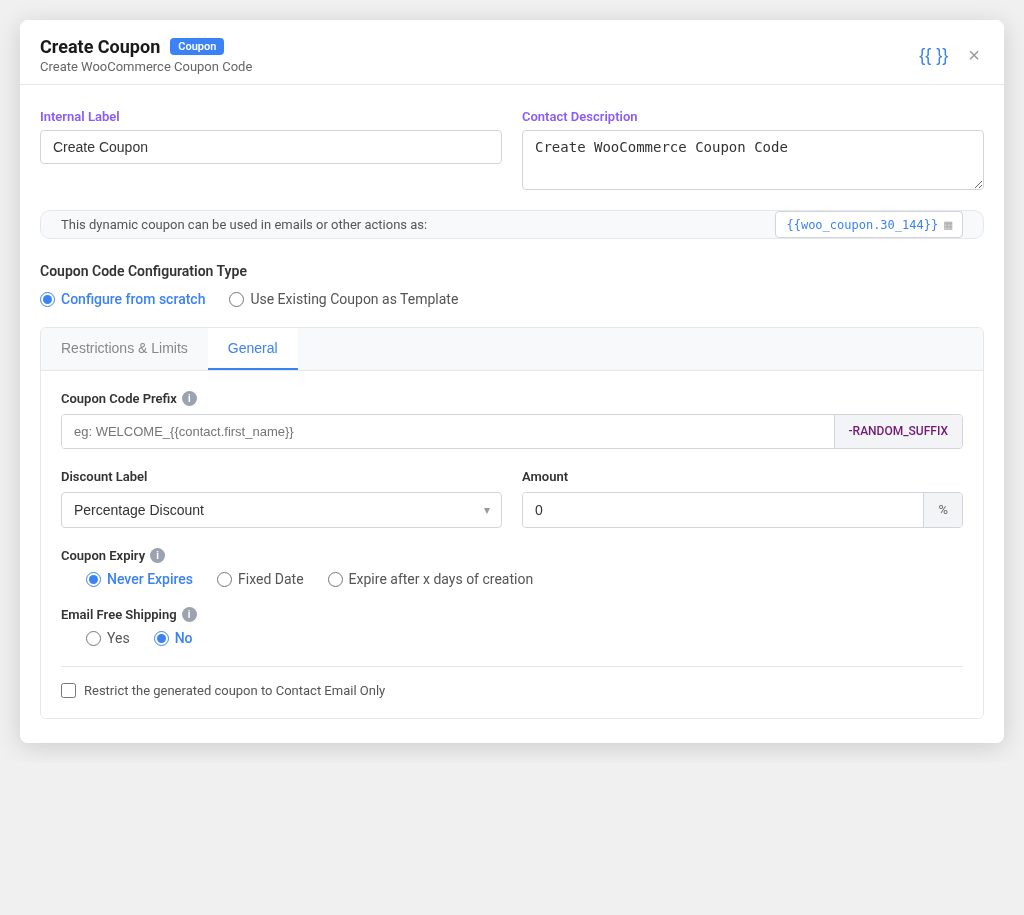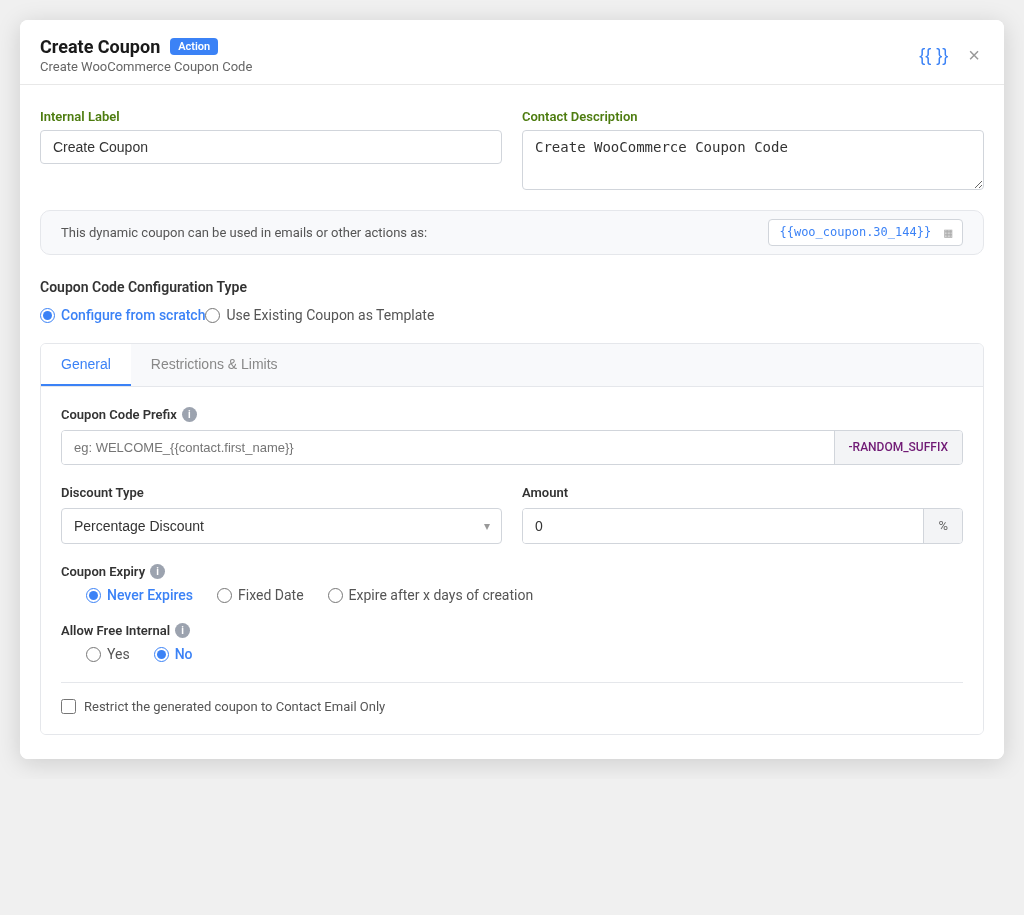--- a/index.html
+++ b/index.html
@@ -83,56 +83,56 @@
       margin-bottom: 20px;
     }
     .form-group {
       display: flex;
       flex-direction: column;
       flex: 1;
     }
     .form-label {
       font-size: 13px;
       font-weight: 600;
-      color: #4d7c0f;
+      color: #8b5cf6;
       margin-bottom: 6px;
     }
     .form-input {
       border: 1px solid #d1d5db;
       border-radius: 4px;
       padding: 8px 12px;
       font-size: 14px;
       color: #333;
       outline: none;
       background: #fff;
     }
     textarea.form-input {
       resize: vertical;
       min-height: 60px;
     }
     .dynamic-coupon-box {
       background: #f8f9fb;
       border: 1px solid #e5e7eb;
       border-radius: 10px;
-      padding: 8px 20px;
+      padding: 0 20px;
       margin-bottom: 24px;
       display: flex;
       align-items: center;
       gap: 10px;
       flex-wrap: wrap;
     }
     .dynamic-coupon-text {
       font-size: 13px;
       color: #555;
       flex: 1;
     }
     .coupon-code-tag {
       display: flex;
-      align-items: flex-start;
-      gap: 13px;
+      align-items: center;
+      gap: 6px;
       background: #fff;
       border: 1px solid #d1d5db;
       border-radius: 4px;
       padding: 5px 10px;
       font-size: 12px;
       color: #3b82f6;
       font-family: monospace;
     }
     .copy-icon {
       color: #aaa;
@@ -140,20 +140,21 @@
       font-size: 13px;
     }
     .section-title {
       font-size: 14px;
       font-weight: 600;
       color: #333;
       margin-bottom: 12px;
     }
     .radio-group {
       display: flex;
+      gap: 24px;
       margin-bottom: 20px;
     }
     .radio-label {
       display: flex;
       align-items: center;
       gap: 6px;
       font-size: 14px;
       color: #555;
       cursor: pointer;
     }
@@ -332,21 +333,21 @@
   </style>
 </head>
 <body>
 
 <div class="modal">
 
   <div class="modal-header">
     <div class="modal-title-block">
       <div class="modal-title-row">
         <span class="modal-title">Create Coupon</span>
-        <span class="action-badge">Action</span>
+        <span class="action-badge">Coupon</span>
       </div>
       <span class="modal-subtitle">Create WooCommerce Coupon Code</span>
     </div>
     <div class="modal-header-actions">
       <button class="icon-btn">
         <span>{{ }}</span>
       </button>
       <button class="icon-btn close-btn">
         <span>×</span>
       </button>
@@ -381,37 +382,37 @@
         <span>Configure from scratch</span>
       </label>
       <label class="radio-label">
         <input type="radio" class="radio-input" name="config_type" style="">
         <span>Use Existing Coupon as Template</span>
       </label>
     </div>
 
     <div class="tabs-container">
       <div class="tabs-header">
+        <button class="tab">Restrictions &amp; Limits</button>
         <button class="tab active">General</button>
-        <button class="tab">Restrictions &amp; Limits</button>
       </div>
       <div class="tab-content">
 
         <div class="field-label">
           <span>Coupon Code Prefix</span>
           <span class="info-icon">i</span>
         </div>
         <div class="prefix-input-wrapper">
           <input type="text" class="prefix-input" placeholder="eg: WELCOME_{{contact.first_name}}" style="">
           <span class="prefix-suffix">-RANDOM_SUFFIX</span>
         </div>
 
         <div class="discount-row">
           <div class="discount-type-group">
-            <div class="field-label">Discount Type</div>
+            <div class="field-label">Discount Label</div>
             <div class="select-wrapper">
               <select class="select-input">
                 <option>Percentage Discount</option>
                 <option>Fixed Cart Discount</option>
                 <option>Fixed Product Discount</option>
               </select>
               <span class="select-arrow">▾</span>
             </div>
           </div>
           <div class="amount-group">
@@ -439,21 +440,21 @@
             </label>
             <label class="radio-label">
               <input type="radio" class="radio-input" name="expiry_type" style="">
               <span>Expire after x days of creation</span>
             </label>
           </div>
         </div>
 
         <div class="shipping-section">
           <div class="field-label">
-            <span>Allow Free Internal</span>
+            <span>Email Free Shipping</span>
             <span class="info-icon">i</span>
           </div>
           <div class="expiry-radio-group">
             <label class="radio-label">
               <input type="radio" class="radio-input" name="free_shipping" style="">
               <span>Yes</span>
             </label>
             <label class="radio-label active">
               <input type="radio" class="radio-input" name="free_shipping" checked="" style="">
               <span>No</span>

